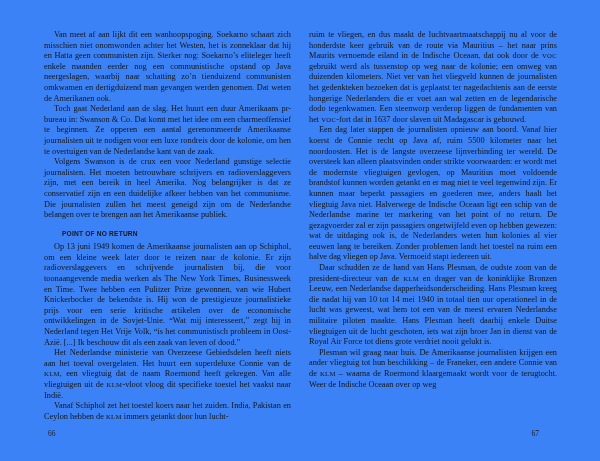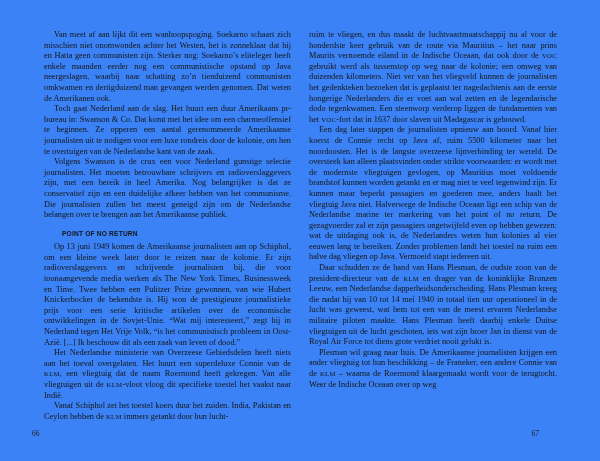--- a/index.html
+++ b/index.html
@@ -42,36 +42,36 @@
     margin: 8px 0 3px 18px;
   }
   .italic { }
   .smallcaps { font-size: 6.7px; letter-spacing: 0.3px; }
   .page-number {
     position: absolute;
     bottom: 23px;
     font-size: 7.5px;
     color: #222222;
   }
-  .page-number-left  { left: 32px; }
+  .page-number-left  { left: 48px; }
   .page-number-right { right: 61px; }
 </style>
 </head>
 <body>
 
 <div class="spread">
   <div class="page page-left">
     <div class="text-block">
         <p class="indent"><span>Van meet af aan lijkt dit een wanhoopspoging. Soekarno schaart zich misschien niet onomwonden achter het Westen, het is zonneklaar dat hij en Hatta geen communisten zijn. Sterker nog: Soekarno’s eliteleger heeft enkele maanden eerder nog een communistische opstand op Java neergeslagen, waarbij naar schatting zo’n tienduizend communisten omkwamen en dertigduizend man gevangen werden genomen. Dat weten de Amerikanen ook.</span></p>
         <p class="indent"><span>Toch gaat Nederland aan de slag. Het huurt een duur Amerikaans pr-bureau in: Swanson &amp; Co. Dat komt met het idee om een charmeoffensief te beginnen. Ze opperen een aantal gerenommeerde Amerikaanse journalisten uit te nodigen voor een luxe rondreis door de kolonie, om hen te overtuigen van de Nederlandse kant van de zaak.</span></p>
         <p class="indent"><span>Volgens Swanson is de crux een voor Nederland gunstige selectie journalisten. Het moeten betrouwbare schrijvers en radioverslaggevers zijn, met een bereik in heel Amerika. Nog belangrijker is dat ze conservatief zijn en een duidelijke afkeer hebben van het communisme. Die journalisten zullen het meest geneigd zijn om de Nederlandse belangen over te brengen aan het Amerikaanse publiek.</span></p>
         <div class="section-heading">POINT OF NO RETURN</div>
         <p class="indent"><span>Op 13 juni 1949 komen de Amerikaanse journalisten aan op Schiphol, om een kleine week later door te reizen naar de kolonie. Er zijn radioverslaggevers en schrijvende journalisten bij, die voor toonaangevende media werken als </span><span class="italic">The New York Times, Businessweek</span><span> en </span><span class="italic">Time</span><span>. Twee hebben een Pulitzer Prize gewonnen, van wie Hubert Knickerbocker de bekendste is. Hij won de prestigieuze journalistieke prijs voor een serie kritische artikelen over de economische ontwikkelingen in de Sovjet-Unie. “Wat mij interesseert,” zegt hij in Nederland tegen </span><span class="italic">Het Vrije Volk</span><span>, “is het communistisch probleem in Oost-Azië. [...] Ik beschouw dit als een zaak van leven of dood.”</span></p>
         <p class="indent"><span>Het Nederlandse ministerie van Overzeese Gebiedsdelen heeft niets aan het toeval overgelaten. Het huurt een superdeluxe Connie van de </span><span class="smallcaps">KLM</span><span>, een vliegtuig dat de naam </span><span class="italic">Roermond</span><span> heeft gekregen. Van alle vliegtuigen uit de </span><span class="smallcaps">KLM</span><span>-vloot vloog dit specifieke toestel het vaakst naar Indië.</span></p>
-        <p class="indent"><span>Vanaf Schiphol zet het toestel koers duur het zuiden. India, Pakistan en Ceylon hebben de </span><span class="smallcaps">KLM</span><span> immers getankt door hun lucht-</span></p>
+        <p class="indent"><span>Vanaf Schiphol zet het toestel koers naar het zuiden. India, Pakistan en Ceylon hebben de </span><span class="smallcaps">KLM</span><span> immers getankt door hun lucht-</span></p>
       </div>
     <div class="page-number page-number-left">66</div>
   </div>
   <div class="page page-right">
     <div class="text-block">
         <p class=""><span>ruim te vliegen, en dus maakt de luchtvaartmaatschappij nu al voor de honderdste keer gebruik van de route via Mauritius – het naar prins Maurits vernoemde eiland in de Indische Oceaan, dat ook door de </span><span class="smallcaps">VOC</span><span> gebruikt werd als tussenstop op weg naar de kolonie; een omweg van duizenden kilometers. Niet ver van het vliegveld kunnen de journalisten het gedenkteken bezoeken dat is geplaatst ter nagedachtenis aan de eerste hongerige Nederlanders die er voet aan wal zetten en de legendarische dodo tegenkwamen. Een steenworp verderop liggen de fundamenten van het </span><span class="smallcaps">VOC</span><span>-fort dat in 1637 door slaven uit Madagascar is gebouwd.</span></p>
         <p class="indent"><span>Een dag later stappen de journalisten opnieuw aan boord. Vanaf hier koerst de Connie recht op Java af, ruim 5500 kilometer naar het noordoosten. Het is de langste overzeese lijnverbinding ter wereld. De oversteek kan alleen plaatsvinden onder strikte voorwaarden: er wordt met de modernste vliegtuigen gevlogen, op Mauritius moet voldoende brandstof kunnen worden getankt en er mag niet te veel tegenwind zijn. Er kunnen maar beperkt passagiers en goederen mee, anders haalt het vliegtuig Java niet. Halverwege de Indische Oceaan ligt een schip van de Nederlandse marine ter markering van het point of no return. De gezagvoerder zal er zijn passagiers ongetwijfeld even op hebben gewezen: wat de uitdaging ook is, de Nederlanders weten hun kolonies al vier eeuwen lang te bereiken. Zonder problemen landt het toestel na ruim een halve dag vliegen op Java. Vermoeid stapt iedereen uit.</span></p>
         <p class="indent"><span>Daar schudden ze de hand van Hans Plesman, de oudste zoon van de president-directeur van de </span><span class="smallcaps">KLM</span><span> en drager van de koninklijke Bronzen Leeuw, een Nederlandse dapperheidsonderscheiding. Hans Plesman kreeg die nadat hij van 10 tot 14 mei 1940 in totaal tien uur operationeel in de lucht was geweest, wat hem tot een van de meest ervaren Nederlandse militaire piloten maakte. Hans Plesman heeft daarbij enkele Duitse vliegtuigen uit de lucht geschoten, iets wat zijn broer Jan in dienst van de Royal Air Force tot diens grote verdriet nooit gelukt is.</span></p>
         <p class="indent"><span>Plesman wil graag naar huis. De Amerikaanse journalisten krijgen een ander vliegtuig tot hun beschikking – de </span><span class="italic">Franeker</span><span>, een andere Connie van de </span><span class="smallcaps">KLM</span><span> – waarna de </span><span class="italic">Roermond</span><span> klaargemaakt wordt voor de terugtocht. Weer de Indische Oceaan over op weg</span></p>
       </div>

